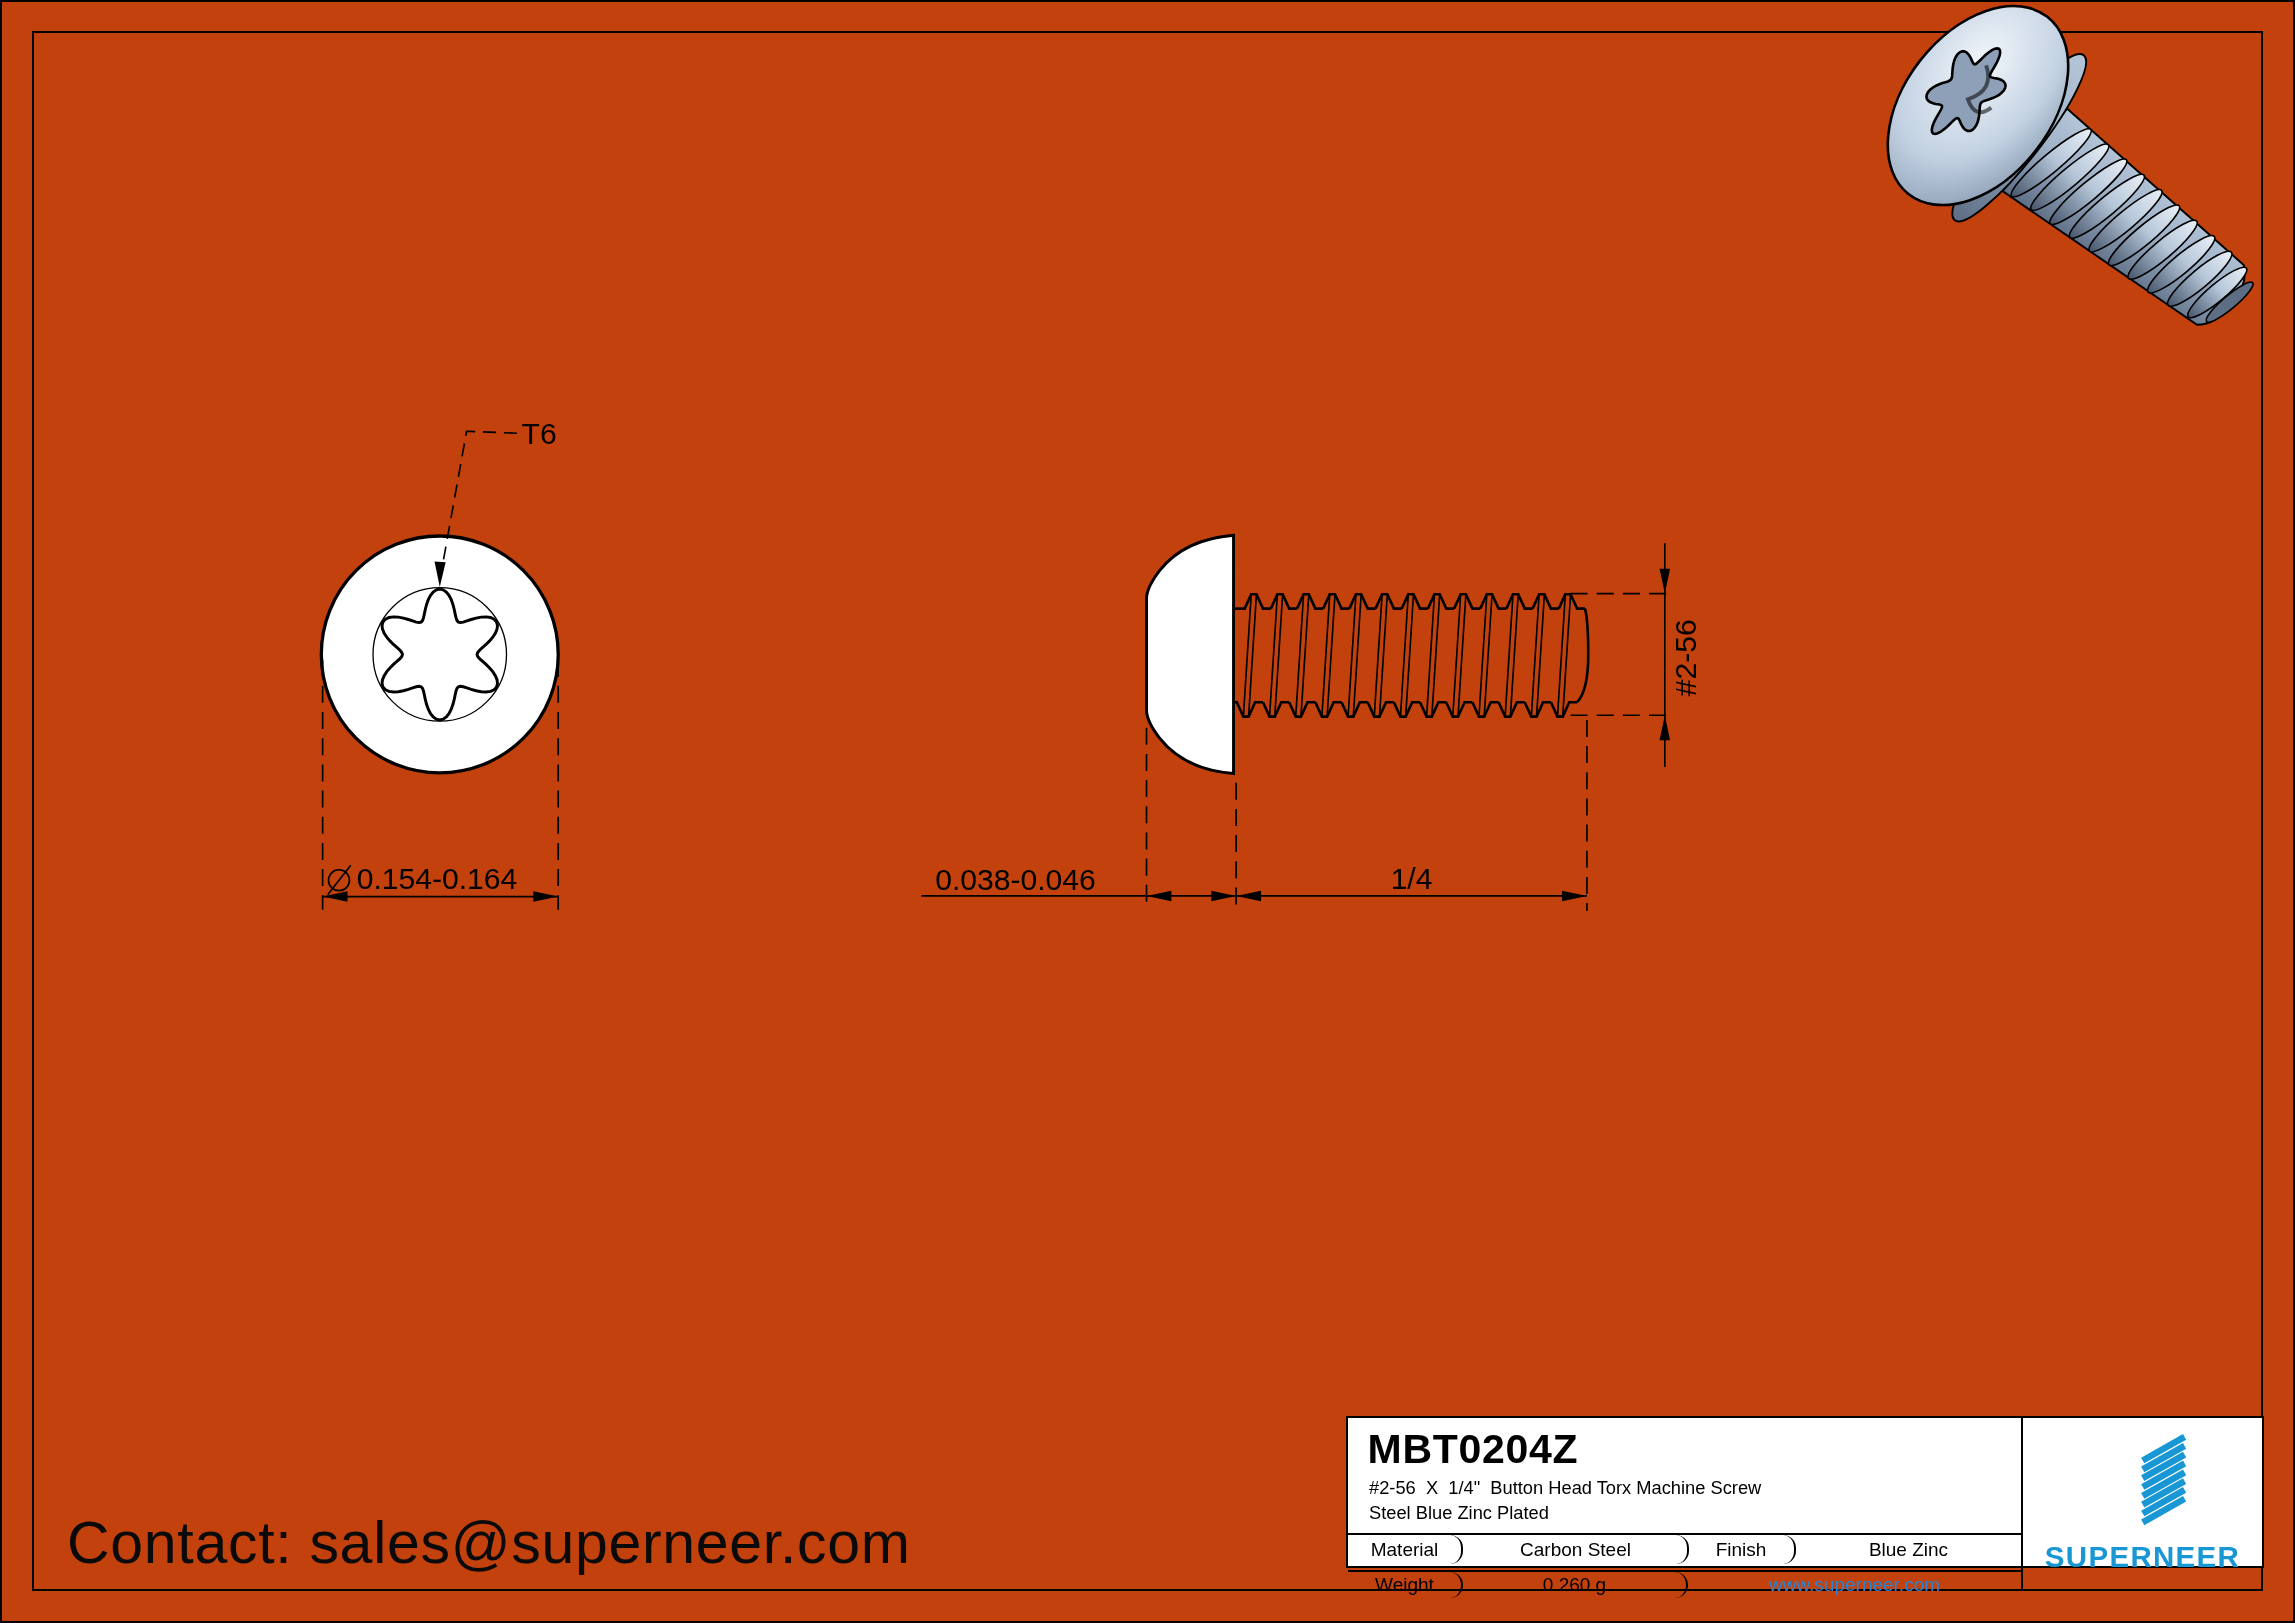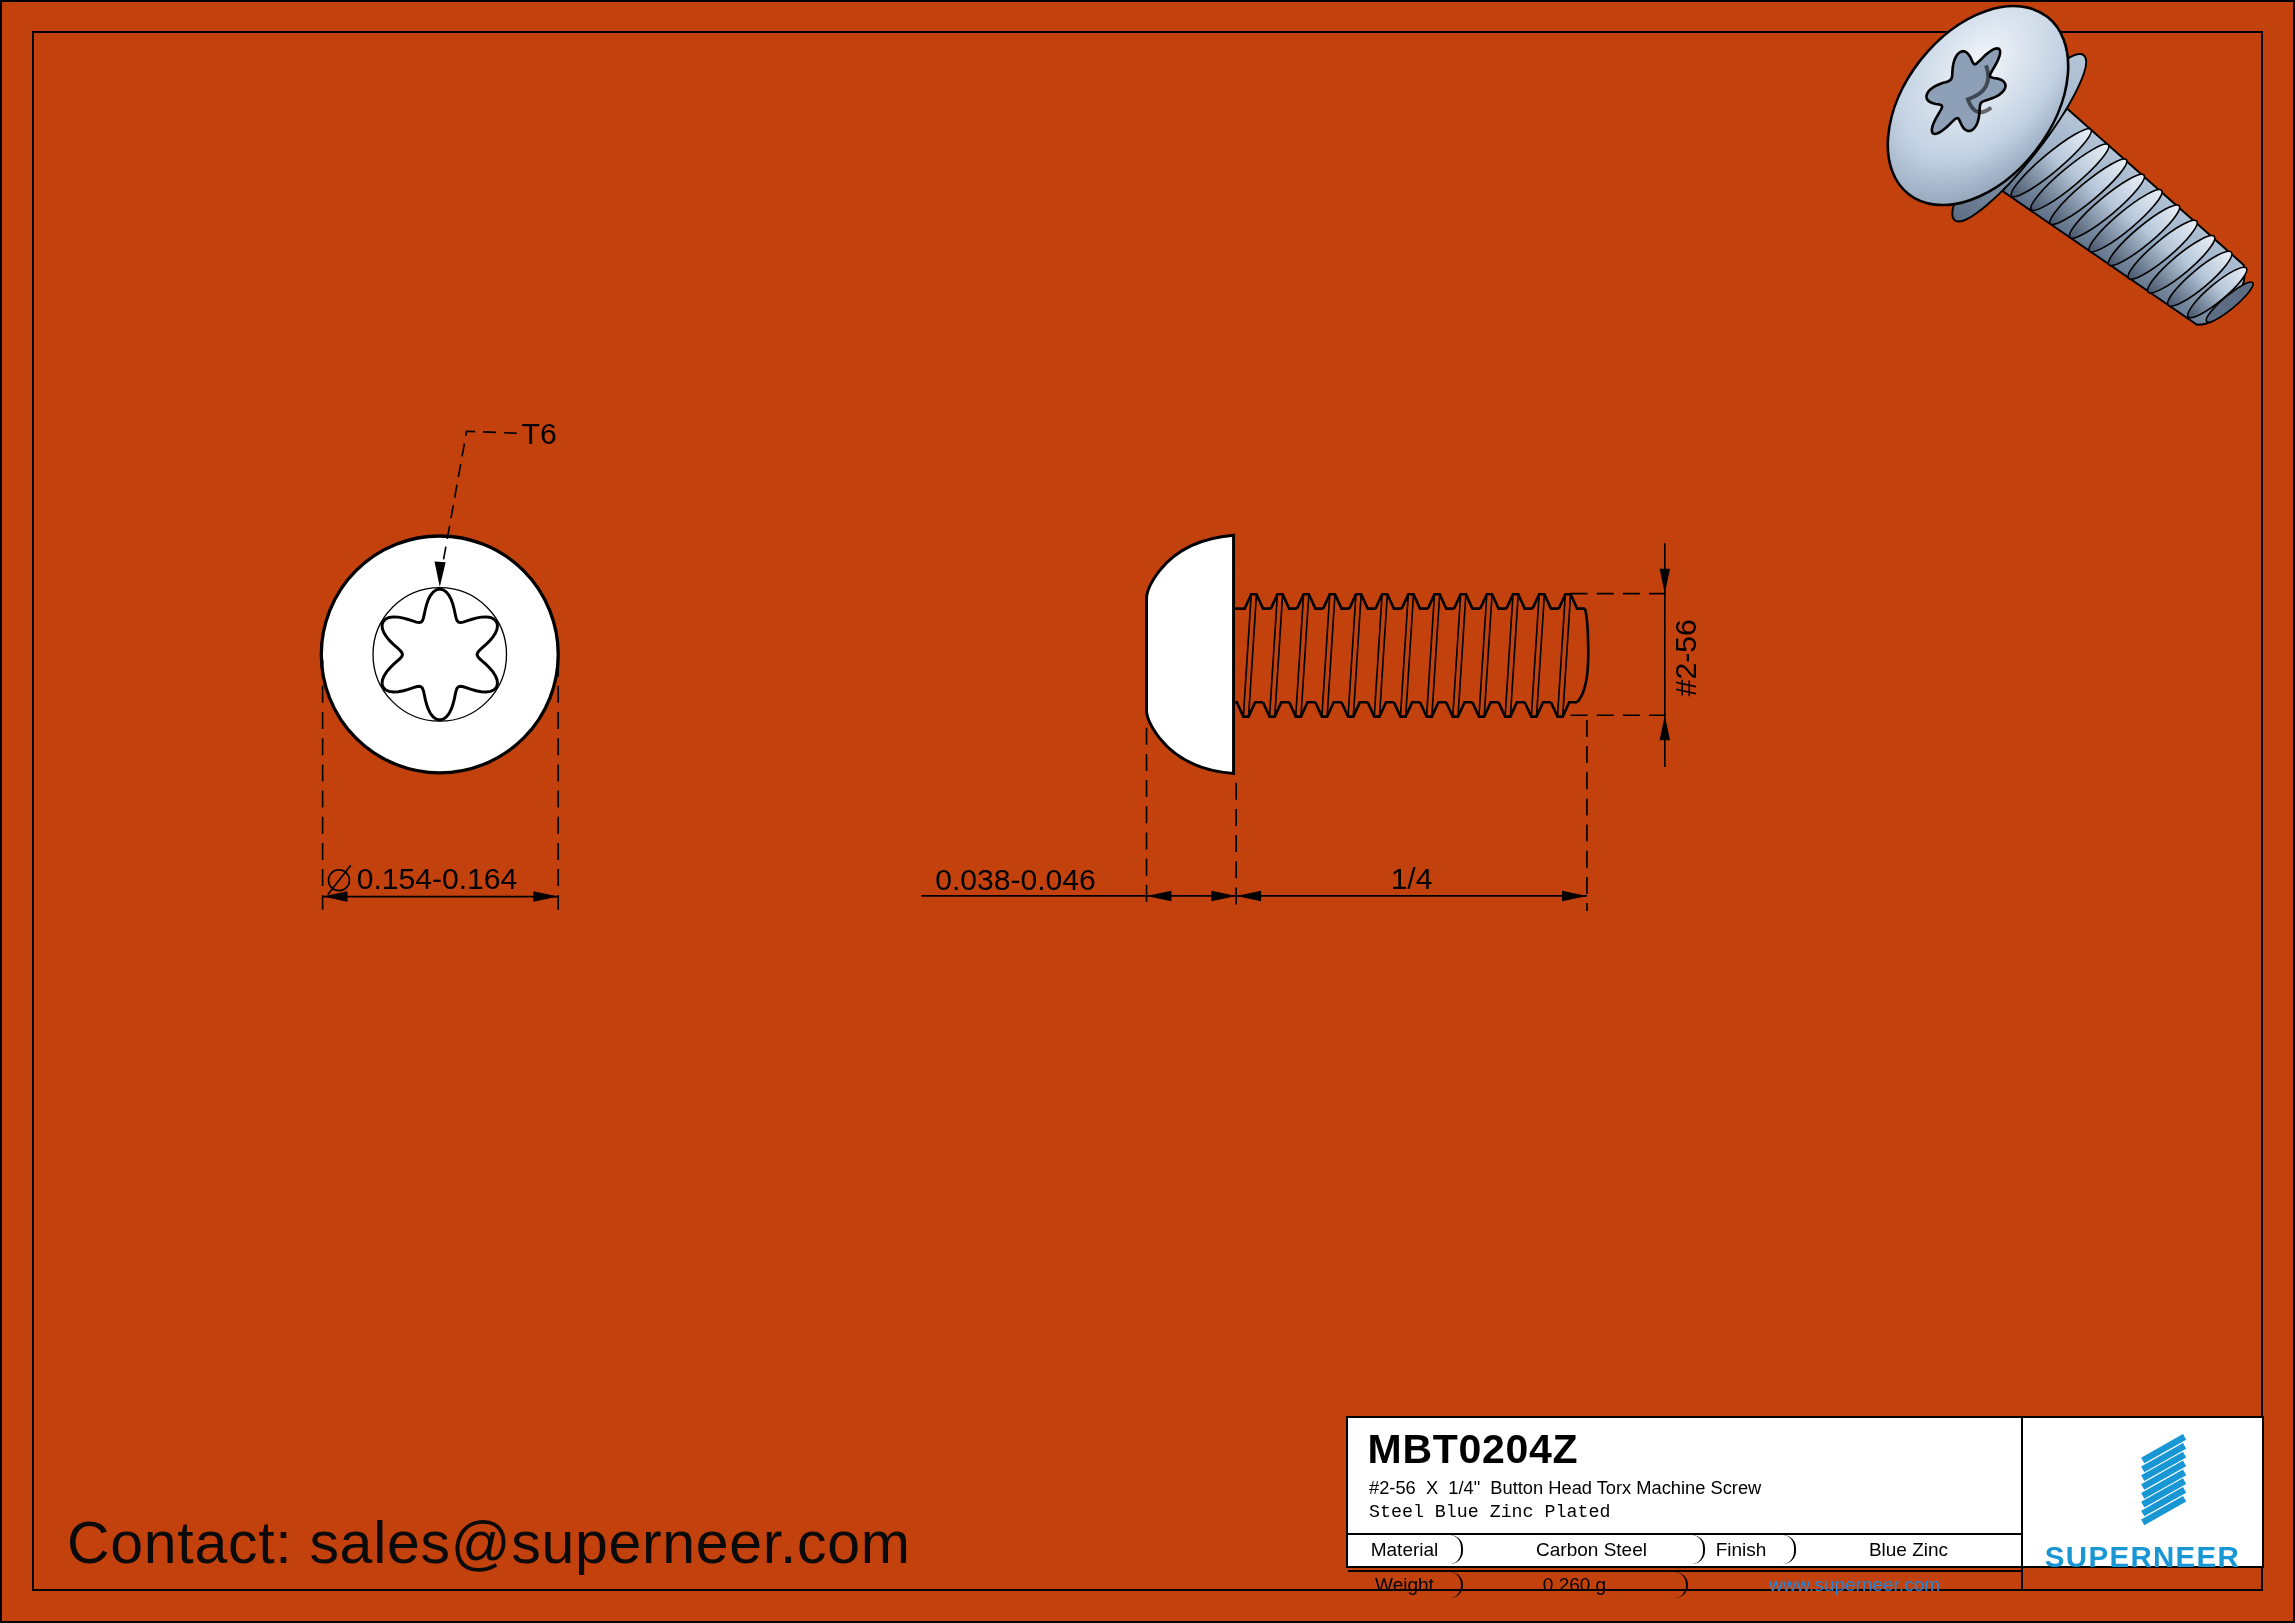--- a/index.html
+++ b/index.html
@@ -11,21 +11,21 @@
         border:2px solid #000;box-sizing:border-box;}
   .drawing-svg{position:absolute;left:0;top:0;}
   .contact{position:absolute;left:67px;top:1509px;font-size:59px;color:#0a0a0a;
         letter-spacing:0.7px;}
   
   .titleblock{position:absolute;left:1346px;top:1416px;width:918px;height:152px;
         border:2px solid #000;box-sizing:border-box;background:#fff;}
   .tb-abs{position:absolute;box-sizing:border-box;}
   .part-number{left:19.6px;top:7.9px;font-size:41px;font-weight:bold;letter-spacing:0.7px;}
   .desc1{left:21px;top:59px;font-size:18.3px;white-space:pre;}
-  .desc2{left:21px;top:84px;font-size:18.3px;font-family:Liberation Mono, monospace;}
+  .desc2{left:21px;top:84px;font-size:18.3px;}
   .tb-row1{left:0;top:115px;width:673px;height:31px;border-top:2px solid #000;}
   .tb-row2{left:0;top:152px;width:673px;height:28px;border-top:2px solid #000;}
   .tb-cell{position:absolute;top:0;height:100%;display:flex;align-items:center;
         justify-content:center;font-size:19px;box-sizing:border-box;border-radius:13px;}
   .br{border-right:2px solid #000;}
   .logo-area{left:673px;top:0;width:241px;height:172px;border-left:2px solid #000;padding-left:28px;}
   .brand-name{position:absolute;left:0;top:122px;width:100%;text-align:center;
         font-size:29.5px;font-weight:bold;letter-spacing:1.3px;color:#1897d4;}
   .website{color:#2585d8;}
 </style>
@@ -152,21 +152,21 @@
 
   <div class="contact">Contact: sales@superneer.com</div>
 
   <div class="titleblock">
     <div class="tb-abs part-number">MBT0204Z</div>
     <div class="tb-abs desc1">#2-56  X  1/4"  Button Head Torx Machine Screw</div>
     <div class="tb-abs desc2">Steel Blue Zinc Plated</div>
 
     <div class="tb-abs tb-row1">
       <div class="tb-cell br" style="left:0;width:115px;">Material</div>
-      <div class="tb-cell br" style="left:132px;width:225px;">Carbon Steel</div>
+      <div class="tb-cell br" style="left:116px;width:225px;">Carbon Steel</div>
       <div class="tb-cell br" style="left:340px;width:108px;">Finish</div>
       <div class="tb-cell" style="left:448px;width:225px;">Blue Zinc</div>
     </div>
 
     <div class="tb-abs tb-row2">
       <div class="tb-cell br" style="left:0;width:115px;">Weight</div>
       <div class="tb-cell br" style="left:115px;width:225px;">0.260 g</div>
       <div class="tb-cell website" style="left:340px;width:333px;">www.superneer.com</div>
     </div>
 

